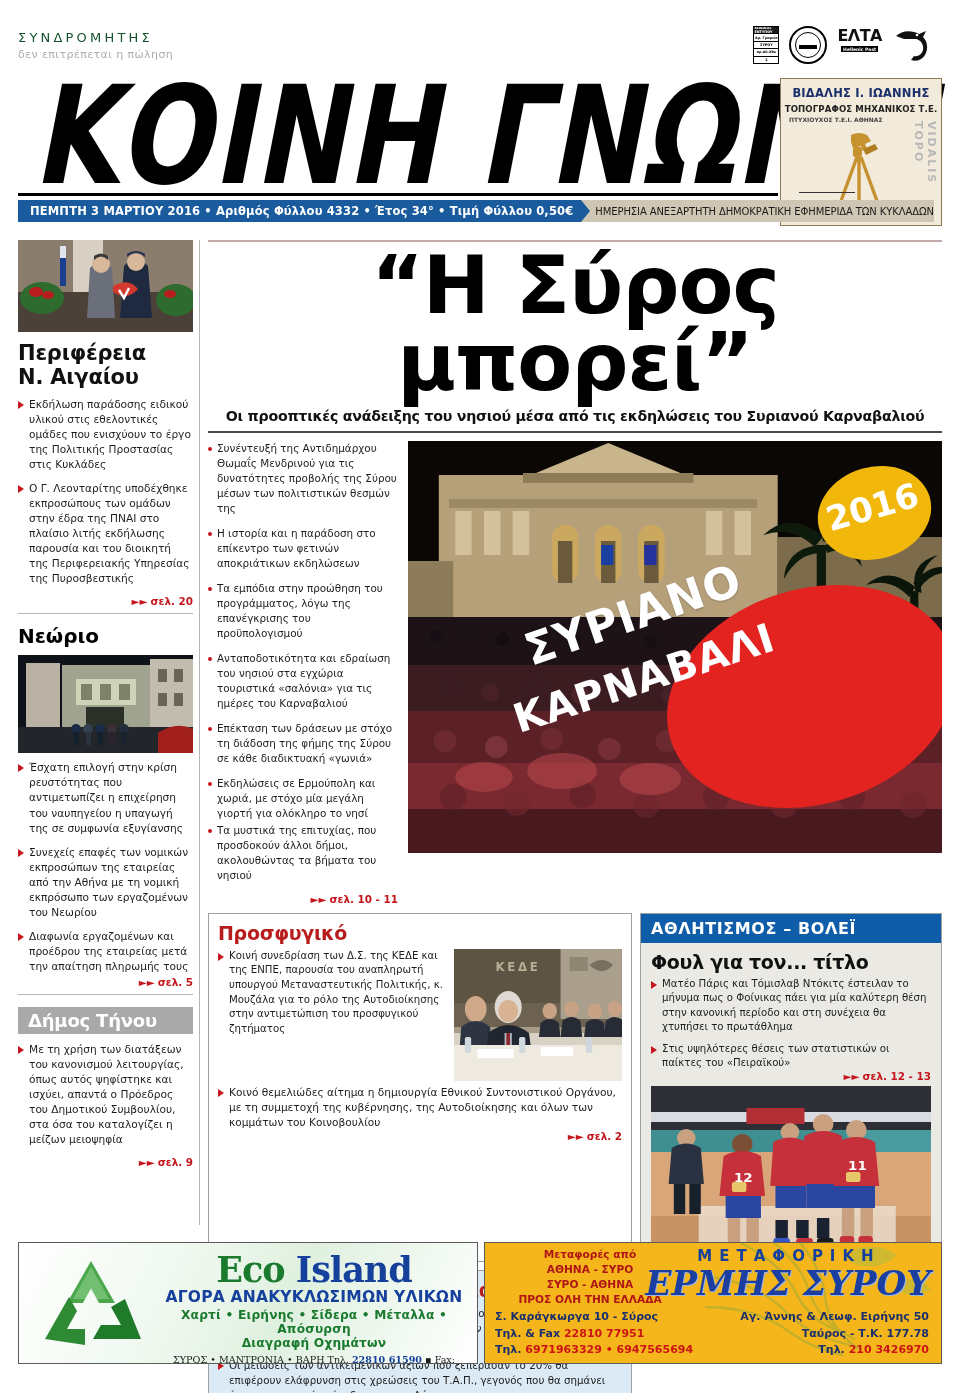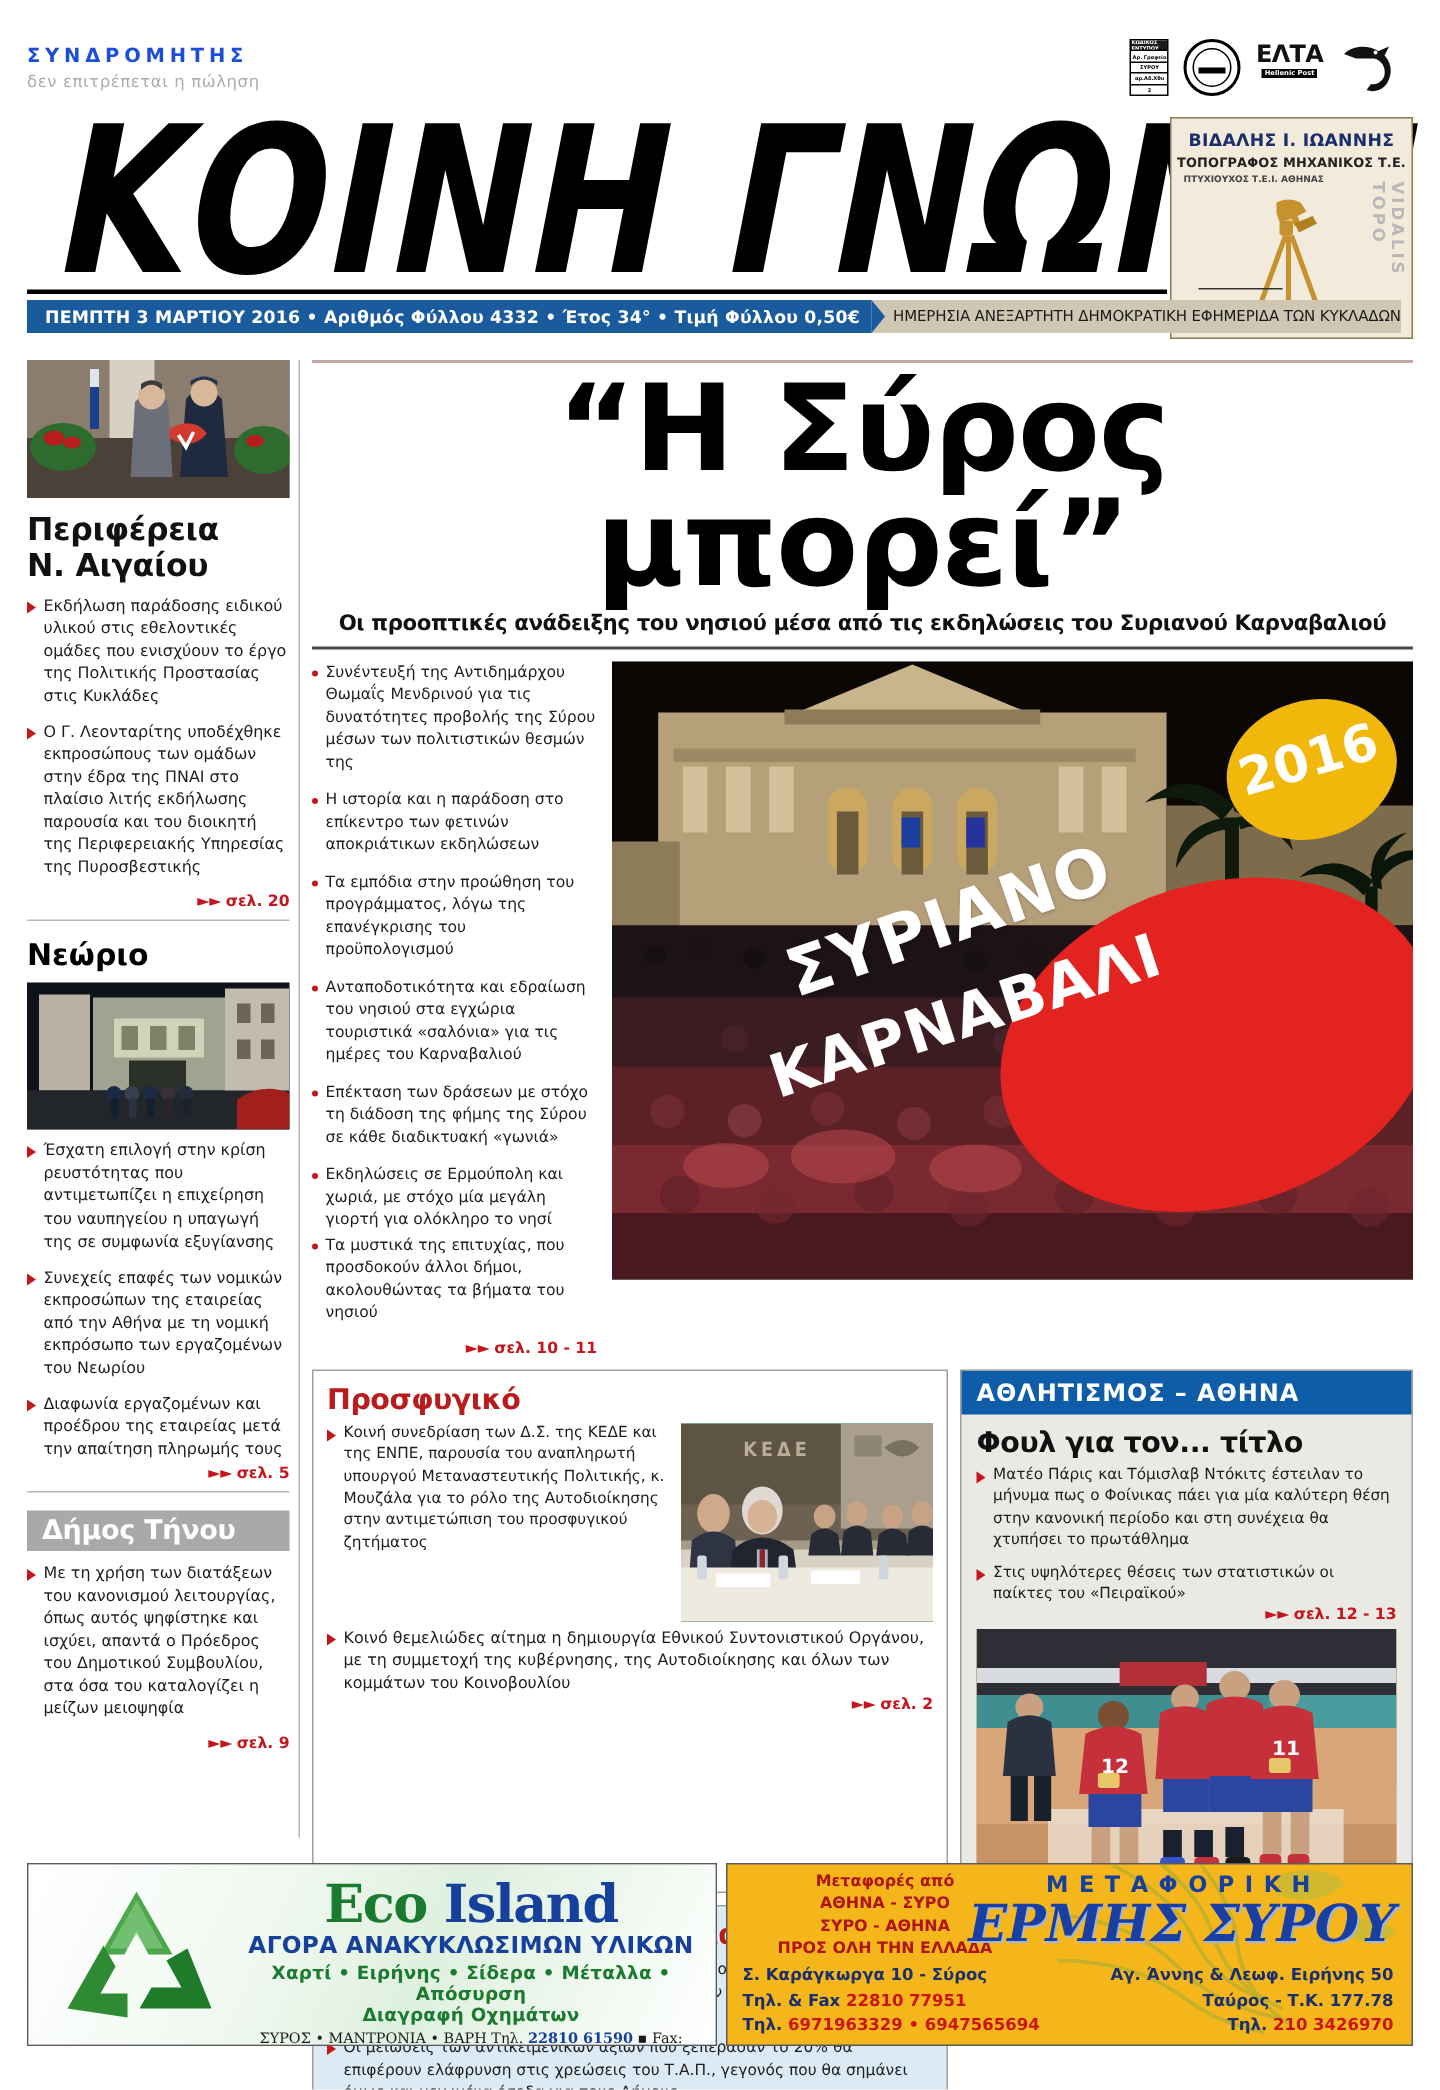--- a/index.html
+++ b/index.html
@@ -13,22 +13,22 @@
   }
 
   
   .masthead { position: relative; height: 232px; }
 
   .subscriber {
     position: absolute; left: 18px; top: 30px;
     color: #a8a8a8;
   }
   .subscriber .sub-line1 {
-    font-size: 13px; letter-spacing: 3.2px; font-weight: 700;
-    color: #1d4ed8;
+    font-size: 13px; letter-spacing: 3.2px; font-weight: 400;
+    color: #14532d;
   }
   .subscriber .sub-line2 {
     font-size: 11px; letter-spacing: .4px; margin-top: 3px;
     color: #adadad;
   }
 
   .logo-title {
     position: absolute; left: 55px; top: 68px;
     font-family: "DejaVu Sans", sans-serif;
     font-weight: 900;
@@ -664,21 +664,21 @@
         <div class="bullet-item" style="margin-top:4px;margin-bottom:0">
           <span class="tri"></span>
           <span>Κοινό θεμελιώδες αίτημα η δημιουργία Εθνικού Συντονιστικού Οργάνου, με τη συμμετοχή της κυβέρνησης, της Αυτοδιοίκησης και όλων των κομμάτων του Κοινοβουλίου</span>
         </div>
         <div class="pageref">
           <span class="dtri">►►</span><span>σελ. 2</span>
         </div>
       </div>
 
       <div class="box-sports">
-        <div class="sports-bar">ΑΘΛΗΤΙΣΜΟΣ – ΑΘΗΝΑ</div>
+        <div class="sports-bar">ΑΘΛΗΤΙΣΜΟΣ – ΒΟΛΕΪ</div>
         <div class="sports-title">Φουλ για τον... τίτλο</div>
         <div class="sports-body">
           <div class="bullet-item">
             <span class="tri"></span>
             <span>Ματέο Πάρις και Τόμισλαβ Ντόκιτς έστειλαν το μήνυμα πως ο Φοίνικας πάει για μία καλύτερη θέση στην κανονική περίοδο και στη συνέχεια θα χτυπήσει το πρωτάθλημα</span>
           </div>
           <div class="bullet-item" style="margin-bottom:0">
             <span class="tri"></span>
             <span>Στις υψηλότερες θέσεις των στατιστικών οι παίκτες του «Πειραϊκού»</span>
           </div>

